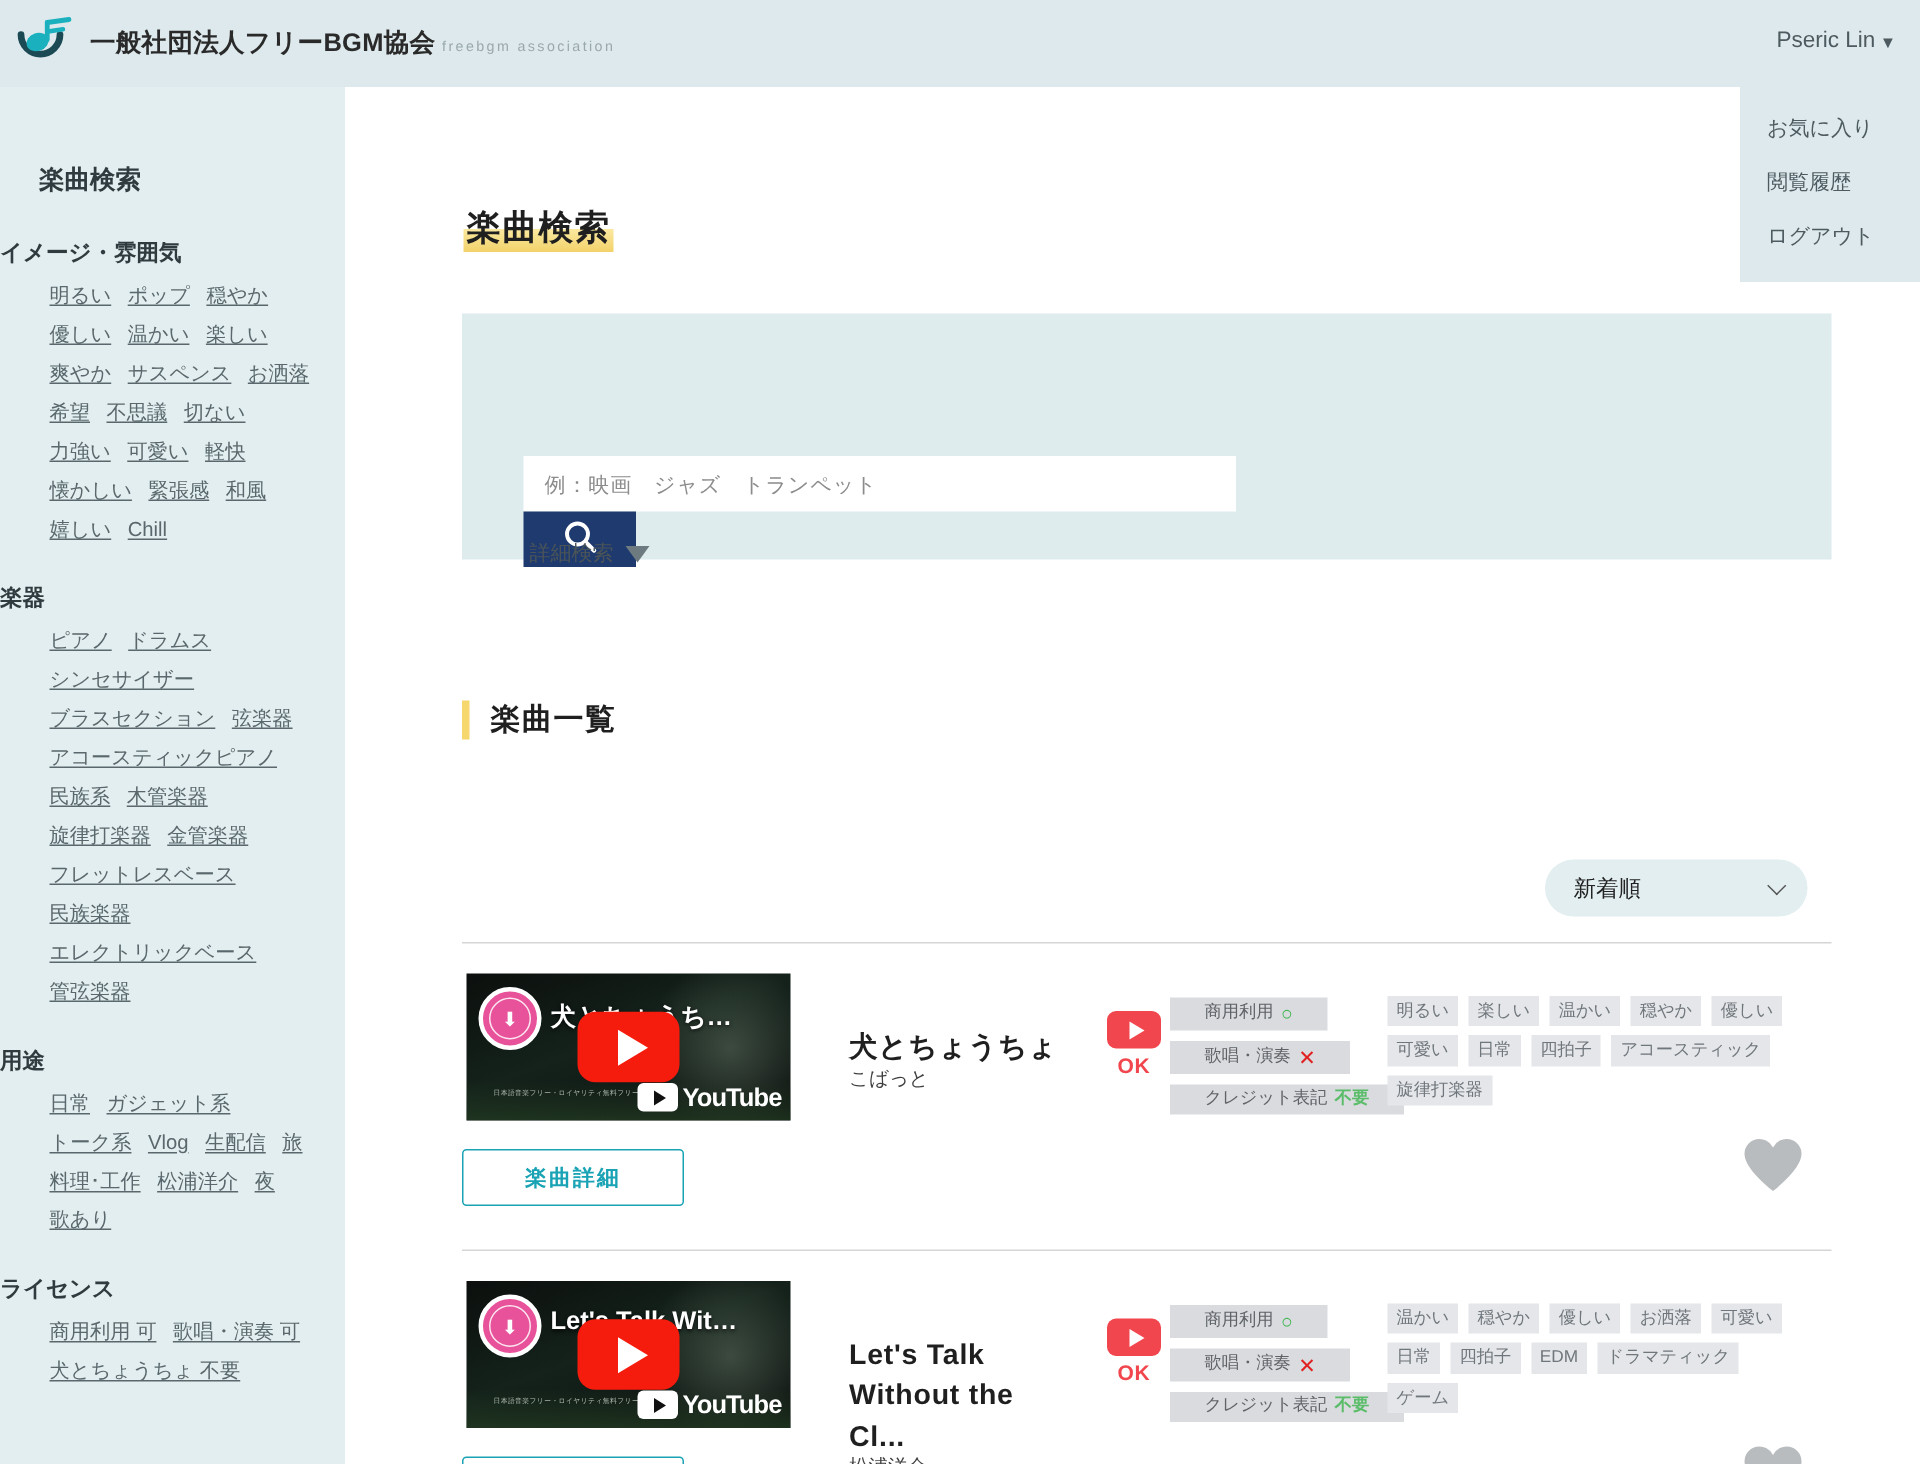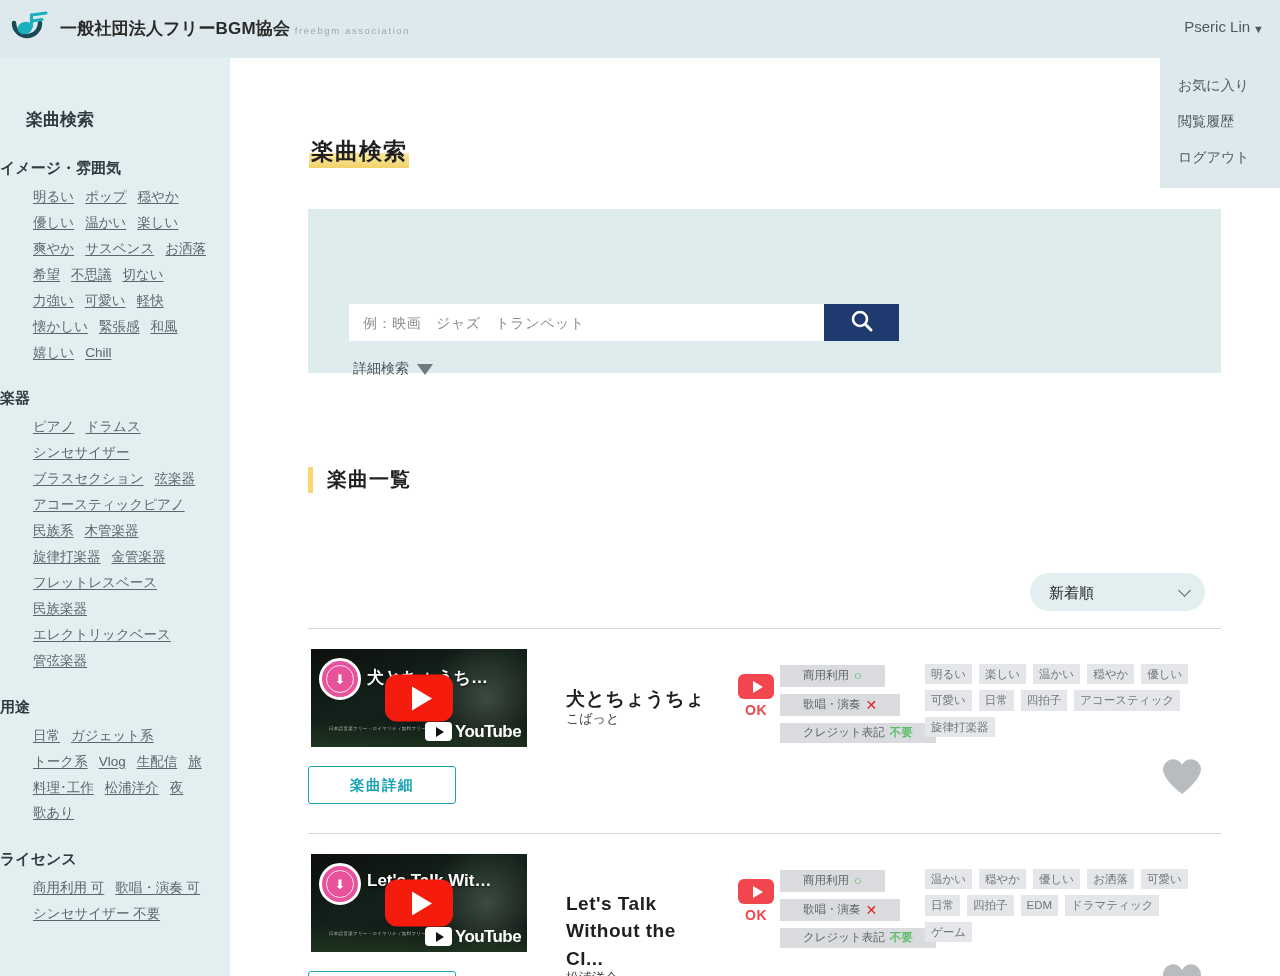--- a/index.html
+++ b/index.html
@@ -102,21 +102,21 @@
   }
 
   
   .search-panel {
     position: absolute; left: 78px; top: 151px;
     width: 913px; height: 164px;
     background: #dfecee;
   }
   .search-row {
     position: absolute; left: 41px; top: 95px;
-    display: flex; align-items: stretch;
+    display: flex; align-items: stretch; flex-direction: column;
   }
   .search-input {
     width: 475px; height: 37px;
     border: none; outline: none;
     background: #fff;
     font-size: 14px; color: #333;
     padding: 0 14px;
     font-family: "Liberation Sans", "DejaVu Sans", sans-serif;
   }
   .search-input::placeholder { color: #8c8c8c; letter-spacing: .6px; }
@@ -422,21 +422,21 @@
         <a>夜</a>
         <a>歌あり</a>
       </div>
   </div>
 
   <div class="side-group">
     <div class="side-group-head">ライセンス</div>
     <div class="side-links" id="grp3">
         <a>商用利用 可</a>
         <a>歌唱・演奏 可</a>
-        <a>シンセサイザー 不要</a>
+        <a>犬とちょうちょ 不要</a>
       </div>
   </div>
 </aside>
 
 <main class="main">
 
   <h1 class="page-title">楽曲検索</h1>
 
   <section class="search-panel">
     <div class="search-row">

